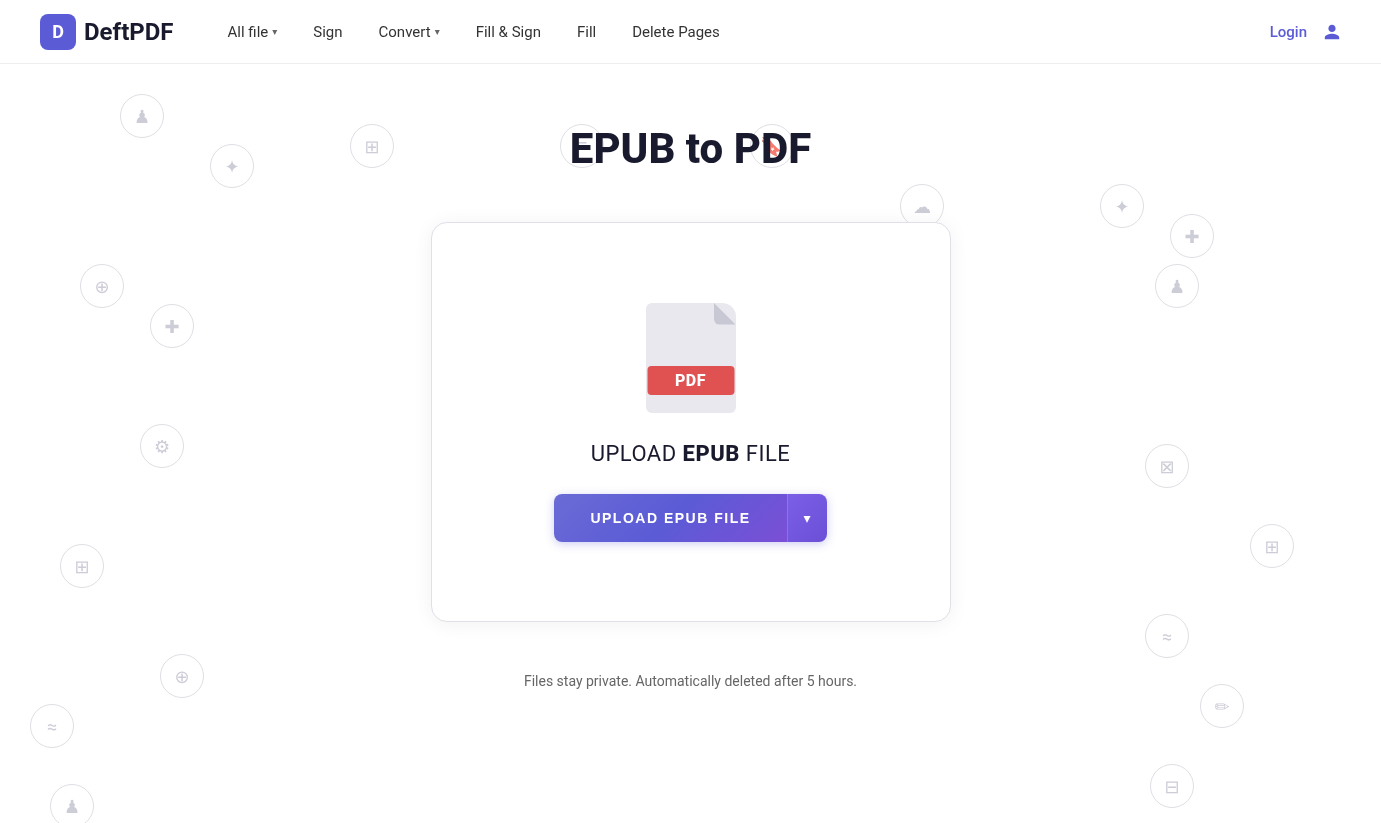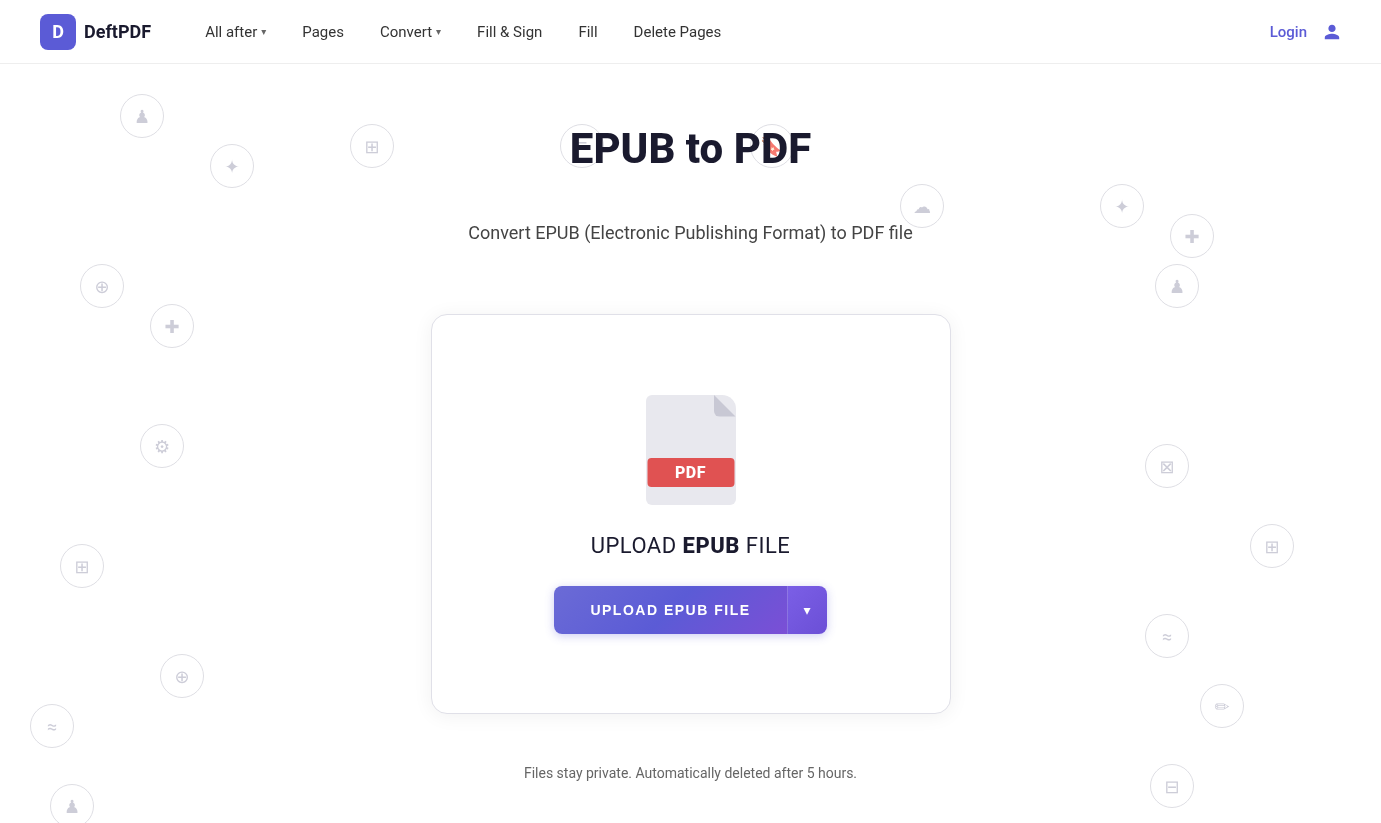--- a/index.html
+++ b/index.html
@@ -34,21 +34,21 @@
       background: #5b5bd6;
       border-radius: 8px;
       display: flex;
       align-items: center;
       justify-content: center;
       color: white;
       font-weight: bold;
       font-size: 18px;
     }
     .logo-text {
-      font-size: 18px;
+      font-size: 24px;
       font-weight: 700;
       color: #1a1a2e;
     }
     .navbar-nav {
       display: flex;
       align-items: center;
       gap: 8px;
       flex: 1;
     }
     .nav-item {
@@ -248,25 +248,25 @@
 <nav class="navbar">
   <div class="navbar-logo">
     <div class="logo-icon">
       <span>D</span>
     </div>
     <span class="logo-text">DeftPDF</span>
   </div>
 
   <div class="navbar-nav">
     <div class="nav-item">
-      <span>All after</span>
+      <span>All file</span>
       <span class="chevron">▾</span>
     </div>
     <div class="nav-item">
-      <span>Pages</span>
+      <span>Sign</span>
     </div>
     <div class="nav-item">
       <span>Convert</span>
       <span class="chevron">▾</span>
     </div>
     <div class="nav-item">
       <span>Fill &amp; Sign</span>
     </div>
     <div class="nav-item">
       <span>Fill</span>
@@ -303,21 +303,20 @@
     <div class="bg-icon" style="top: 590px; left: 160px;">⊕</div>
     <div class="bg-icon" style="top: 640px; left: 30px;">≈</div>
     <div class="bg-icon" style="top: 720px; left: 50px;">♟</div>
     <div class="bg-icon" style="top: 200px; left: 1155px;">♟</div>
     <div class="bg-icon" style="top: 460px; left: 1250px;">⊞</div>
     <div class="bg-icon" style="top: 700px; left: 1150px;">⊟</div>
   </div>
 
 <main class="main">
   <h1 class="page-title">EPUB to PDF</h1>
-  <p class="page-subtitle">Convert EPUB (Electronic Publishing Format) to PDF file</p>
 
   <div class="upload-card">
 
     <div class="pdf-file-icon">
       <div class="pdf-file-body">
         <div class="pdf-file-corner"></div>
         <div class="pdf-badge">PDF</div>
       </div>
     </div>
 

